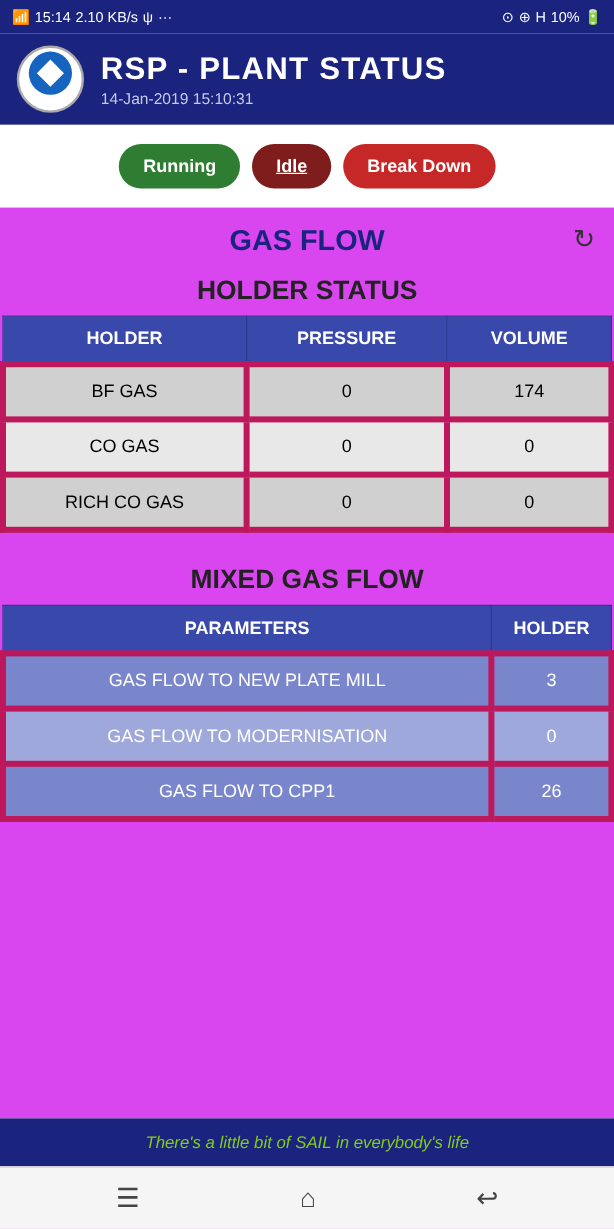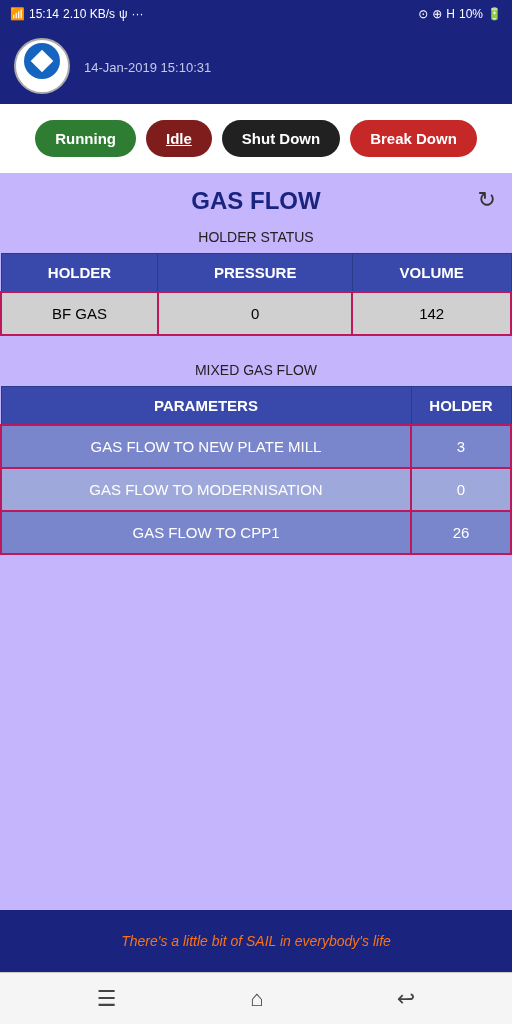--- a/index.html
+++ b/index.html
@@ -99,21 +99,21 @@
       cursor: pointer;
     }
     .badge-running { background: #2e7d32; }
     .badge-idle { background: #7f1d1d; text-decoration: underline; }
     .badge-shutdown { background: #212121; }
     .badge-breakdown { background: #c62828; }
 
     
     .main-content {
       flex: 1;
-      background: #c4b5fd;
+      background: #d946ef;
       padding: 0 0 6px 0;
     }
 
     
     .section-title {
       text-align: center;
       font-size: 24px;
       font-weight: bold;
       color: #1a237e;
       padding: 14px 0 4px 0;
@@ -123,22 +123,22 @@
       float: right;
       margin-right: 16px;
       margin-top: -32px;
       font-size: 22px;
       cursor: pointer;
       color: #333;
     }
 
     .subsection-title {
       text-align: center;
-      font-size: 14px;
-      font-weight: normal;
+      font-size: 22px;
+      font-weight: bold;
       color: #222;
       padding: 10px 0 8px 0;
     }
 
     
     .data-table {
       width: 100%;
       border-collapse: collapse;
       margin-bottom: 0;
       border-radius: 25px;
@@ -151,21 +151,21 @@
       font-size: 15px;
       padding: 10px 8px;
       text-align: center;
       border: 1px solid #2c3a8c;
     }
 
     .data-table td {
       padding: 12px 8px;
       text-align: center;
       font-size: 15px;
-      border: 2px solid #be185d;
+      border: 5px solid #be185d;
     }
 
     .data-table tr:nth-child(odd) td {
       background: #d0d0d0;
     }
     .data-table tr:nth-child(even) td {
       background: #e8e8e8;
     }
 
     .td-left {
@@ -183,25 +183,25 @@
       color: white;
     }
     .mixed-table tr:nth-child(even) td {
       background: #9fa8da;
       color: white;
     }
 
     
     .footer-tagline {
       background: #1a237e;
-      color: #f97316;
+      color: #84cc16;
       text-align: center;
       font-style: italic;
       font-size: 14px;
-      padding: 23px 10px;
+      padding: 12px 10px;
     }
 
     
     .bottom-nav {
       background: #f5f5f5;
       border-top: 1px solid #ccc;
       display: flex;
       justify-content: space-around;
       align-items: center;
       height: 52px;
@@ -236,28 +236,28 @@
 </div>
 
 <div class="header">
   <div class="logo-circle">
     <div class="logo-inner">
       <div class="logo-diamond"></div>
     </div>
     <div class="logo-text-sail">सेल SAIL</div>
   </div>
   <div class="header-text">
+    <div class="header-title">RSP - PLANT STATUS</div>
     <div class="header-subtitle">14-Jan-2019  15:10:31</div>
   </div>
 </div>
 
 <div class="badges-row">
   <div class="badge badge-running">Running</div>
   <div class="badge badge-idle">Idle</div>
-  <div class="badge badge-shutdown">Shut Down</div>
   <div class="badge badge-breakdown">Break Down</div>
 </div>
 
 <div class="main-content">
 
   <div style="position:relative;">
     <div class="section-title">GAS FLOW</div>
     <span class="refresh-icon">↻</span>
   </div>
 
@@ -267,21 +267,31 @@
       <tr>
         <th>HOLDER</th>
         <th>PRESSURE</th>
         <th>VOLUME</th>
       </tr>
     </thead>
     <tbody id="holder-table-body">
     <tr>
       <td class="td-left">BF GAS</td>
       <td>0</td>
-      <td>142</td>
+      <td>174</td>
+    </tr>
+        <tr>
+      <td class="td-left">CO GAS</td>
+      <td>0</td>
+      <td>0</td>
+    </tr>
+        <tr>
+      <td class="td-left">RICH CO GAS</td>
+      <td>0</td>
+      <td>0</td>
     </tr>
       </tbody>
   </table>
 
   <div class="mixed-section">
     <div class="subsection-title">MIXED GAS FLOW</div>
     <table class="data-table mixed-table">
       <thead>
         <tr>
           <th>PARAMETERS</th>

